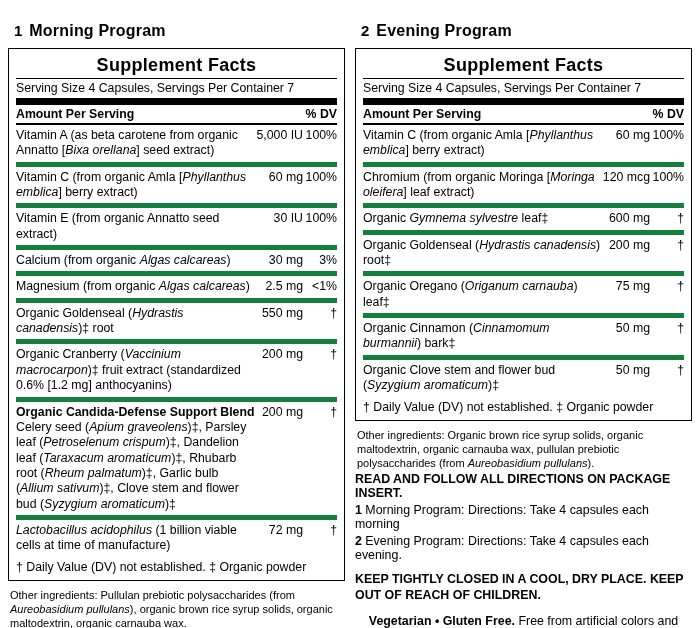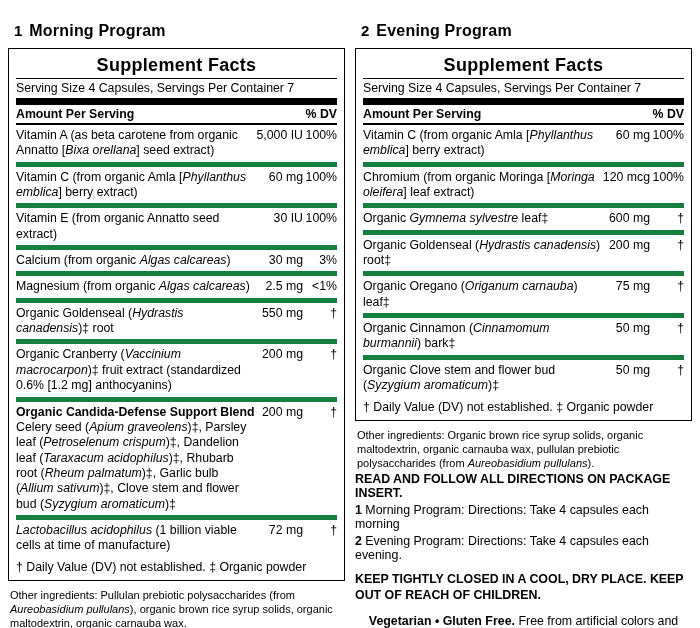--- a/index.html
+++ b/index.html
@@ -147,21 +147,21 @@
               <td class="nm">Organic Goldenseal (<i>Hydrastis canadensis</i>)‡ root</td>
               <td class="amt">550 mg</td>
               <td class="dv">†</td>
             </tr>
             <tr>
               <td class="nm">Organic Cranberry (<i>Vaccinium macrocarpon</i>)‡ fruit extract (standardized 0.6% [1.2 mg] anthocyanins)</td>
               <td class="amt">200 mg</td>
               <td class="dv">†</td>
             </tr>
             <tr>
-              <td class="nm"><b>Organic Candida-Defense Support Blend</b><br>Celery seed (<i>Apium graveolens</i>)‡, Parsley leaf (<i>Petroselenum crispum</i>)‡, Dandelion leaf (<i>Taraxacum acidophilus</i>)‡, Rhubarb root (<i>Rheum palmatum</i>)‡, Garlic bulb (<i>Allium sativum</i>)‡, Clove stem and flower bud (<i>Syzygium aromaticum</i>)‡</td>
+              <td class="nm"><b>Organic Candida-Defense Support Blend</b><br>Celery seed (<i>Apium graveolens</i>)‡, Parsley leaf (<i>Petroselenum crispum</i>)‡, Dandelion leaf (<i>Taraxacum aromaticum</i>)‡, Rhubarb root (<i>Rheum palmatum</i>)‡, Garlic bulb (<i>Allium sativum</i>)‡, Clove stem and flower bud (<i>Syzygium aromaticum</i>)‡</td>
               <td class="amt">200 mg</td>
               <td class="dv">†</td>
             </tr>
             <tr class="nb">
               <td class="nm"><i>Lactobacillus acidophilus</i> (1 billion viable cells at time of manufacture)</td>
               <td class="amt">72 mg</td>
               <td class="dv">†</td>
             </tr>
           </tbody>
       </table>

